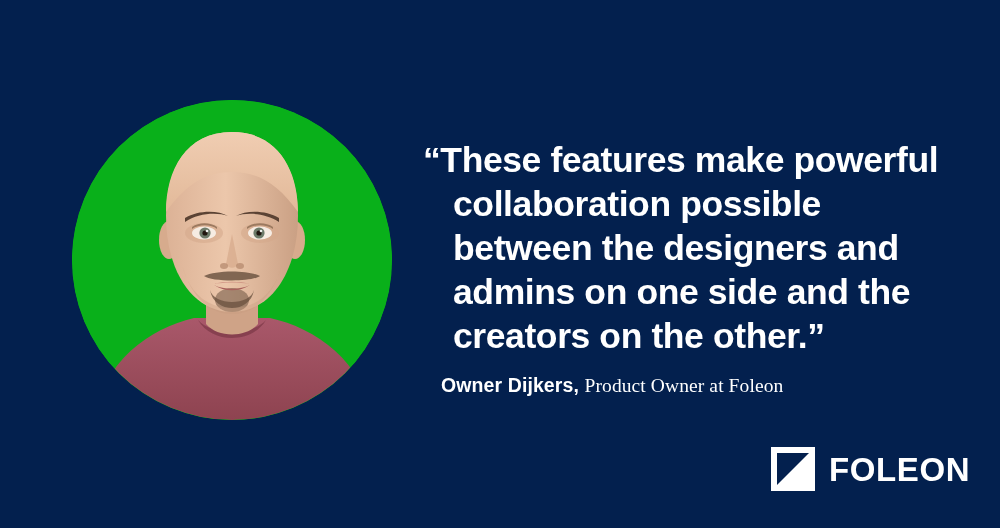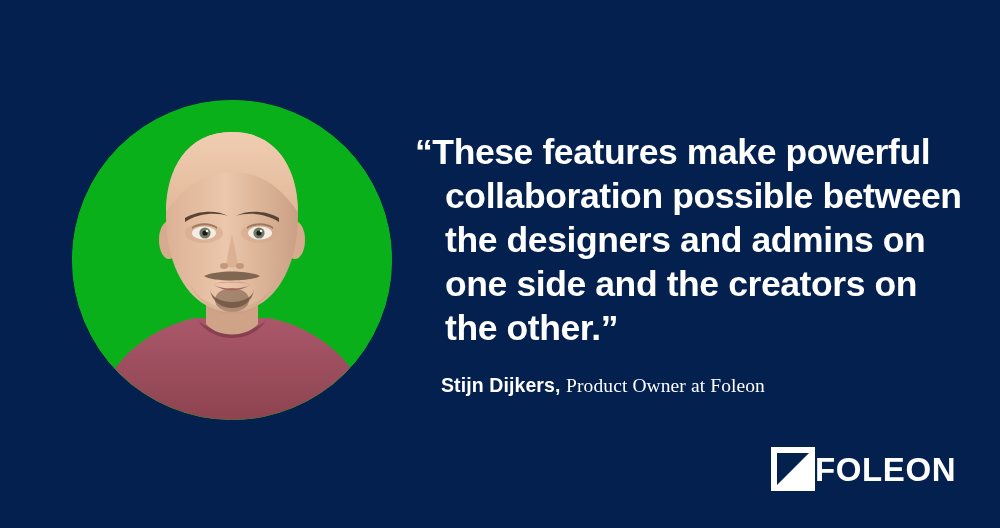--- a/index.html
+++ b/index.html
@@ -38,21 +38,21 @@
   }
 
   
   .quote-block {
     position: absolute;
     left: 411px;
     top: 126px;
     width: 560px;
   }
   .quote-text {
-    margin: 4px;
+    margin: 12px;
     color: #ffffff;
     font-size: 35.5px;
     line-height: 44px;
     font-weight: 700;
     letter-spacing: -0.4px;
     text-indent: -30px;
     padding-left: 30px;
   }
   .attribution {
     position: absolute;
@@ -72,20 +72,21 @@
     font-family: Liberation Serif, serif;
   }
 
   
   .logo {
     position: absolute;
     left: 771px;
     top: 447px;
     display: flex;
     align-items: center;
+    gap: 14px;
   }
   .logo-mark {
     display: block;
     width: 44px;
     height: 44px;
   }
   .logo-word {
     color: #ffffff;
     font-size: 33px;
     font-weight: 700;
@@ -169,21 +170,21 @@
         <path d="M 110 165 C 120 200 140 214 160 214 C 180 214 200 200 210 165 C 202 196 182 208 160 208 C 138 208 118 196 110 165 Z" fill="#c79b7f" opacity="0.35"></path>
       </g>
     </svg>
   </div>
 
   <div class="quote-block">
     <p class="quote-text">“These features make powerful collaboration possible between the designers and admins on one side and the creators on the other.”</p>
   </div>
 
   <div class="attribution">
-    <span class="person">Stijn Dijkers,</span>
+    <span class="person">Owner Dijkers,</span>
     <span class="role">Product Owner at Foleon</span>
   </div>
 
   <div class="logo">
     <svg class="logo-mark" viewBox="0 0 44 44">
       <rect x="0" y="0" width="44" height="44" fill="#ffffff"></rect>
       <polygon points="6,6 38,6 6,38" fill="#03204e"></polygon>
     </svg>
     <span class="logo-word">FOLEON</span>
   </div>

